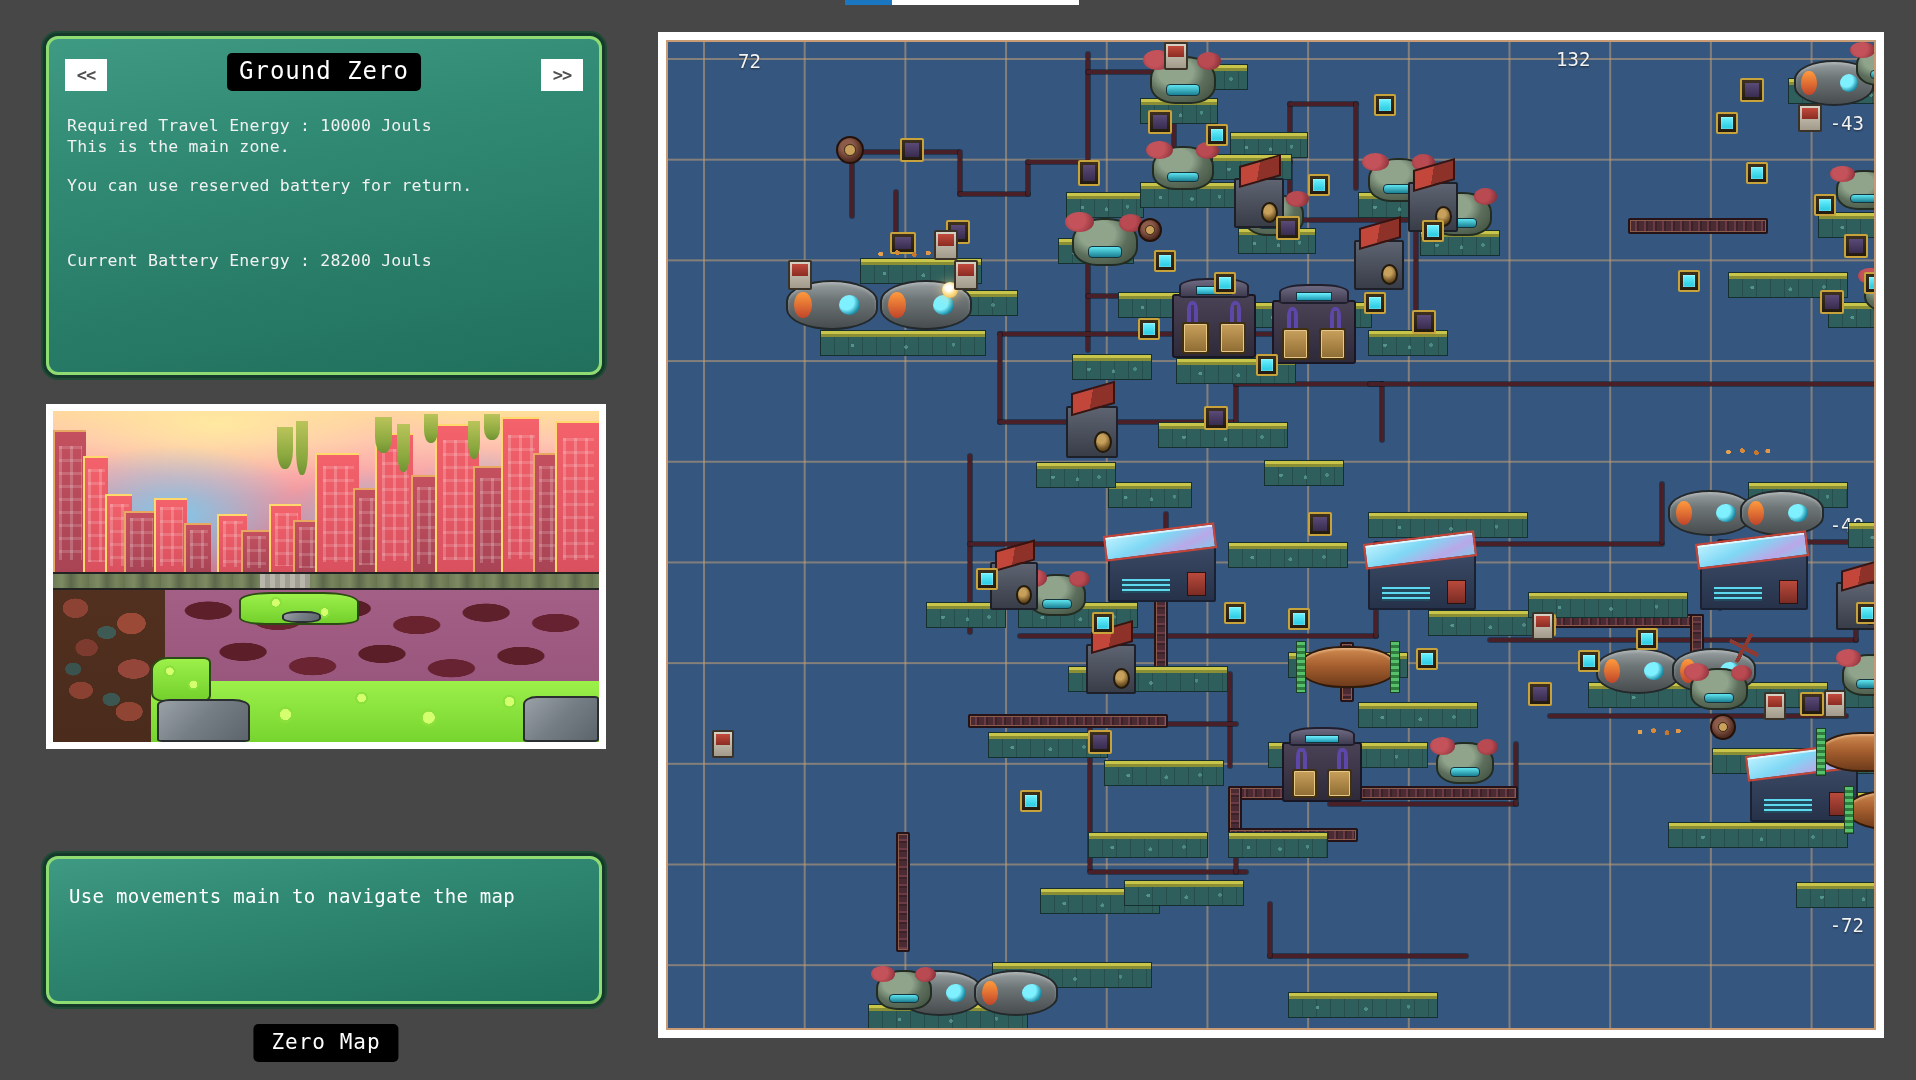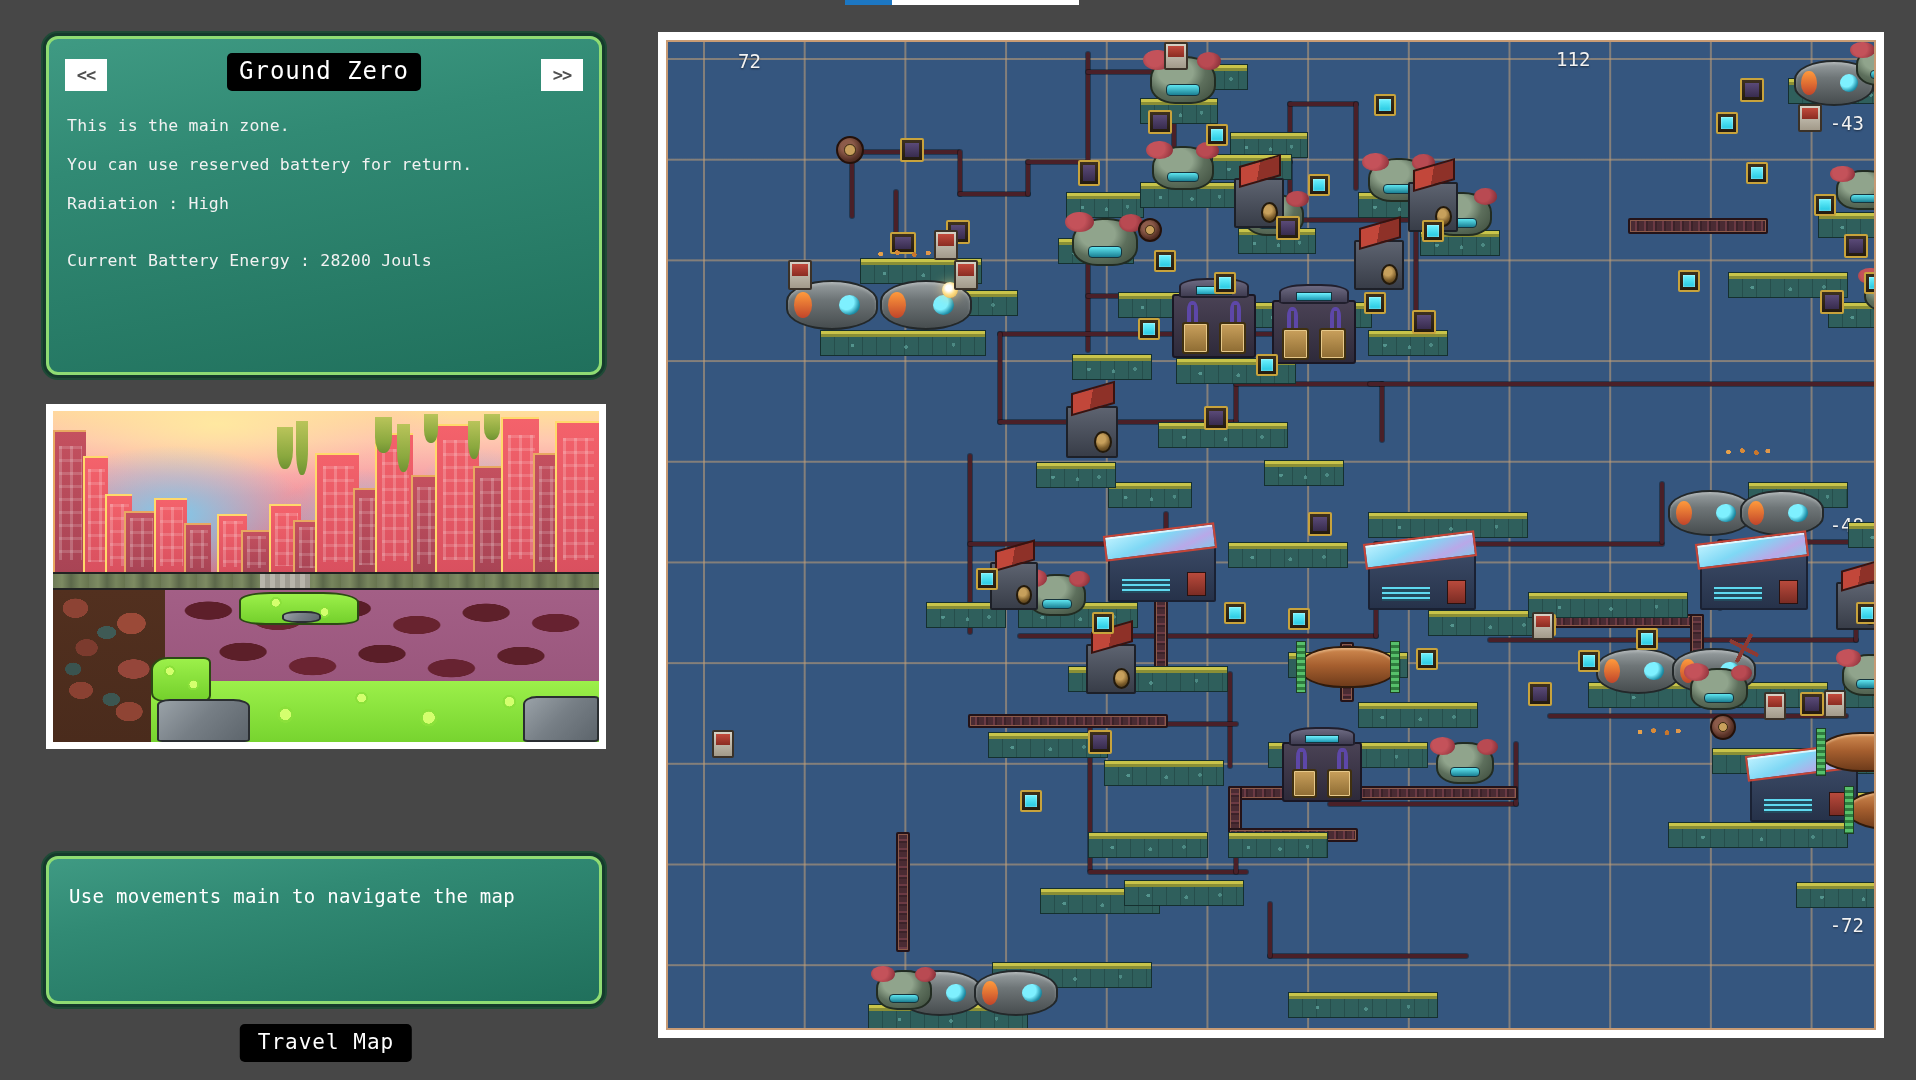--- a/index.html
+++ b/index.html
@@ -485,25 +485,25 @@
 
   <div id="left-col">
 
     <div id="zone-info-panel" class="green-panel">
       <div class="panel-header">
         <button id="prev-zone-button" class="nav-btn">&lt;&lt;</button>
         <div class="zone-title">Ground Zero</div>
         <button id="next-zone-button" class="nav-btn">&gt;&gt;</button>
       </div>
       <div class="info-body">
+        <div class="info-line">Required Travel Energy : 10000 Jouls</div>
         <div class="info-line">This is the main zone.</div>
         <div class="info-gap">&nbsp;</div>
         <div class="info-line">You can use reserved battery for return.</div>
         <div class="info-gap">&nbsp;</div>
-        <div class="info-line">Radiation : High</div>
         <div class="info-gap">&nbsp;</div>
         <div class="info-gap">&nbsp;</div>
         <div class="info-line">Current Battery Energy : 28200 Jouls</div>
       </div>
     </div>
 
     <div id="zone-preview">
       <div class="art">
 
         <div class="sky">
@@ -552,30 +552,30 @@
           <div class="stone-blob" style="left:86%; top:70%; width:14%; height:30%; border-radius:18% 6% 6% 6%;"></div>
           <div class="goods" style="left:54%; top:9%; width:6%; height:5%;"></div>
         </div>
       </div>
     </div>
 
     <div id="hint-panel" class="green-panel">
       <span>Use movements  main to navigate the map</span>
     </div>
 
-    <button id="close-map-button">Travel Map</button>
+    <button id="close-map-button">Zero Map</button>
   </div>
 
   <div id="map-panel">
     <div id="map-viewport">
       <div id="map-grid"></div>
 
       <div class="axis-label" style="left:70px;  top:8px;">72</div>
       <div class="axis-label" style="left:478px; top:6px;">102</div>
-      <div class="axis-label" style="left:888px; top:6px;">112</div>
+      <div class="axis-label" style="left:888px; top:6px;">132</div>
       <div class="axis-label" style="right:10px; top:70px;">-43</div>
       <div class="axis-label" style="right:10px; top:472px;">-48</div>
       <div class="axis-label" style="right:10px; top:872px;">-72</div>
 
       <div class="sp wire" style="left:182px; top:108px; width:110px; height:4px;"></div>
       <div class="sp wire" style="left:182px; top:108px; width:4px;  height:68px;"></div>
       <div class="sp wire" style="left:226px; top:148px; width:4px;  height:60px;"></div>
       <div class="sp wire" style="left:290px; top:108px; width:4px;  height:46px;"></div>
       <div class="sp wire" style="left:290px; top:150px; width:72px;  height:4px;"></div>
       <div class="sp wire" style="left:358px; top:118px; width:4px;  height:36px;"></div>

